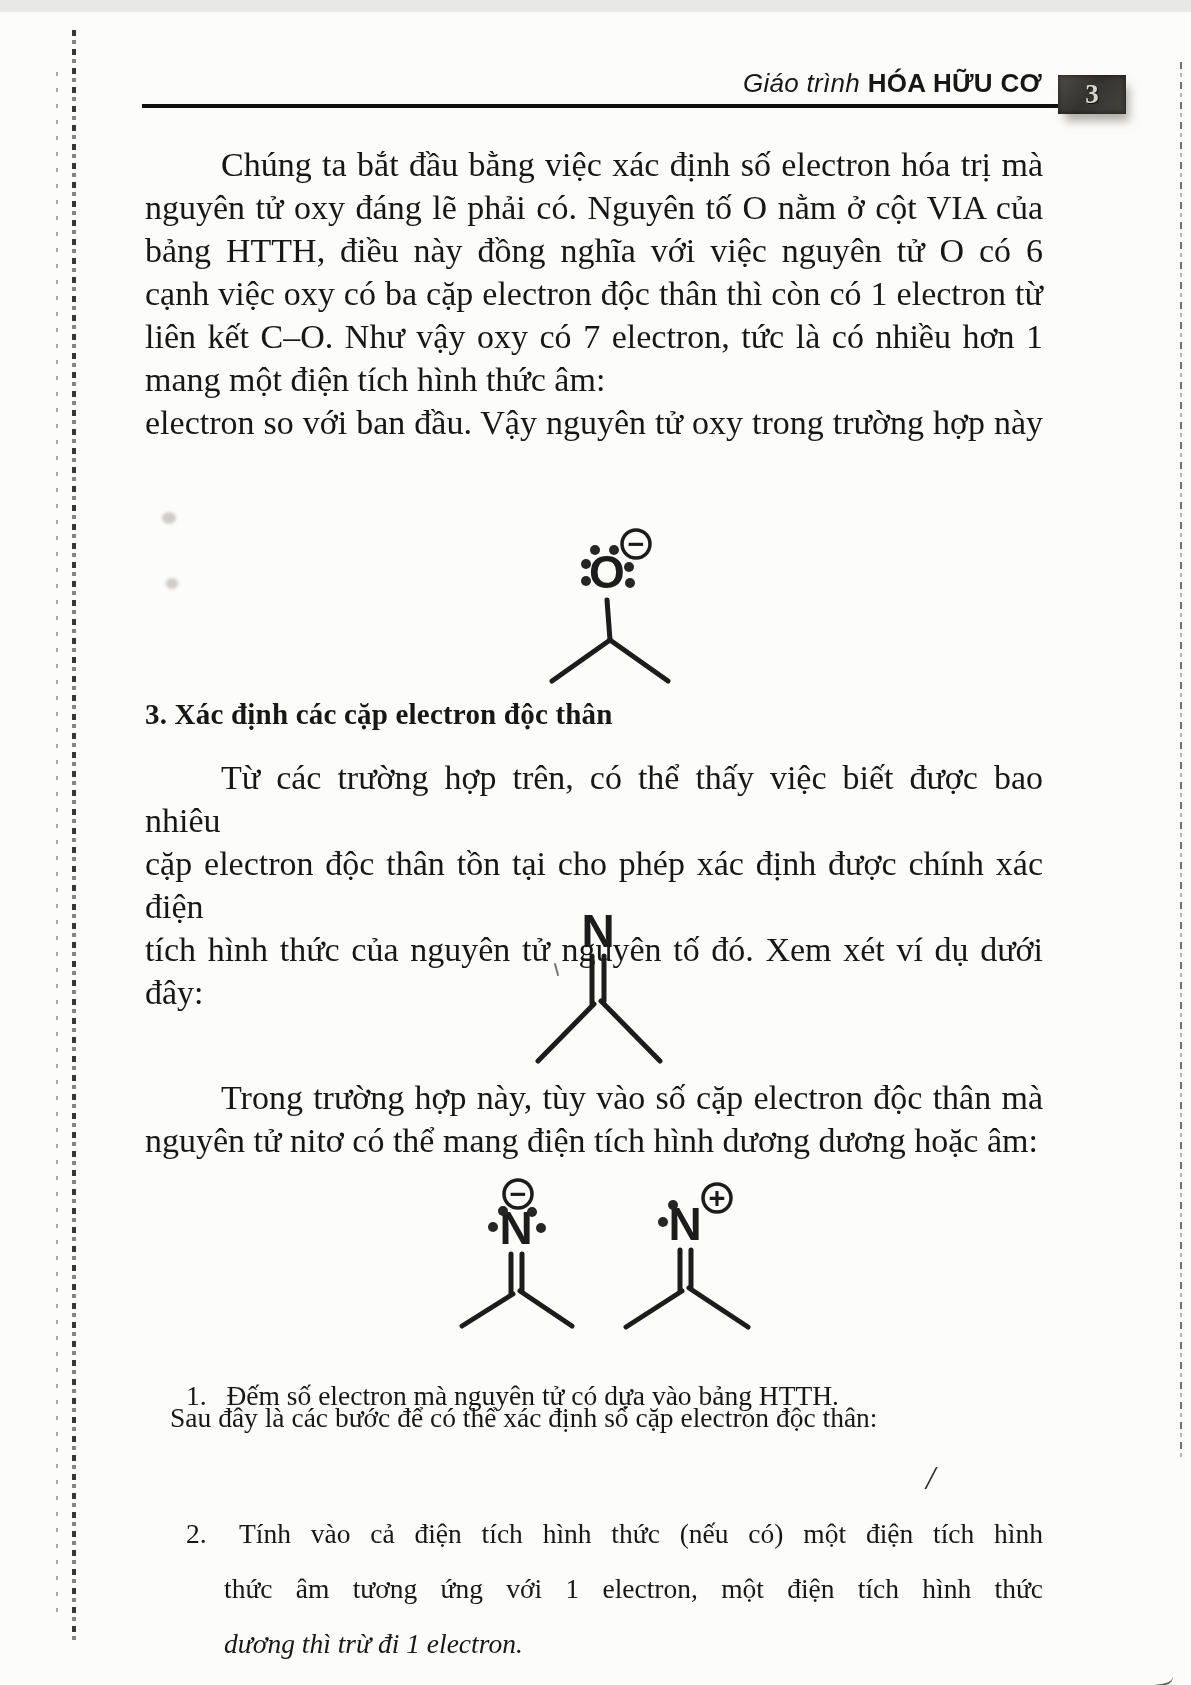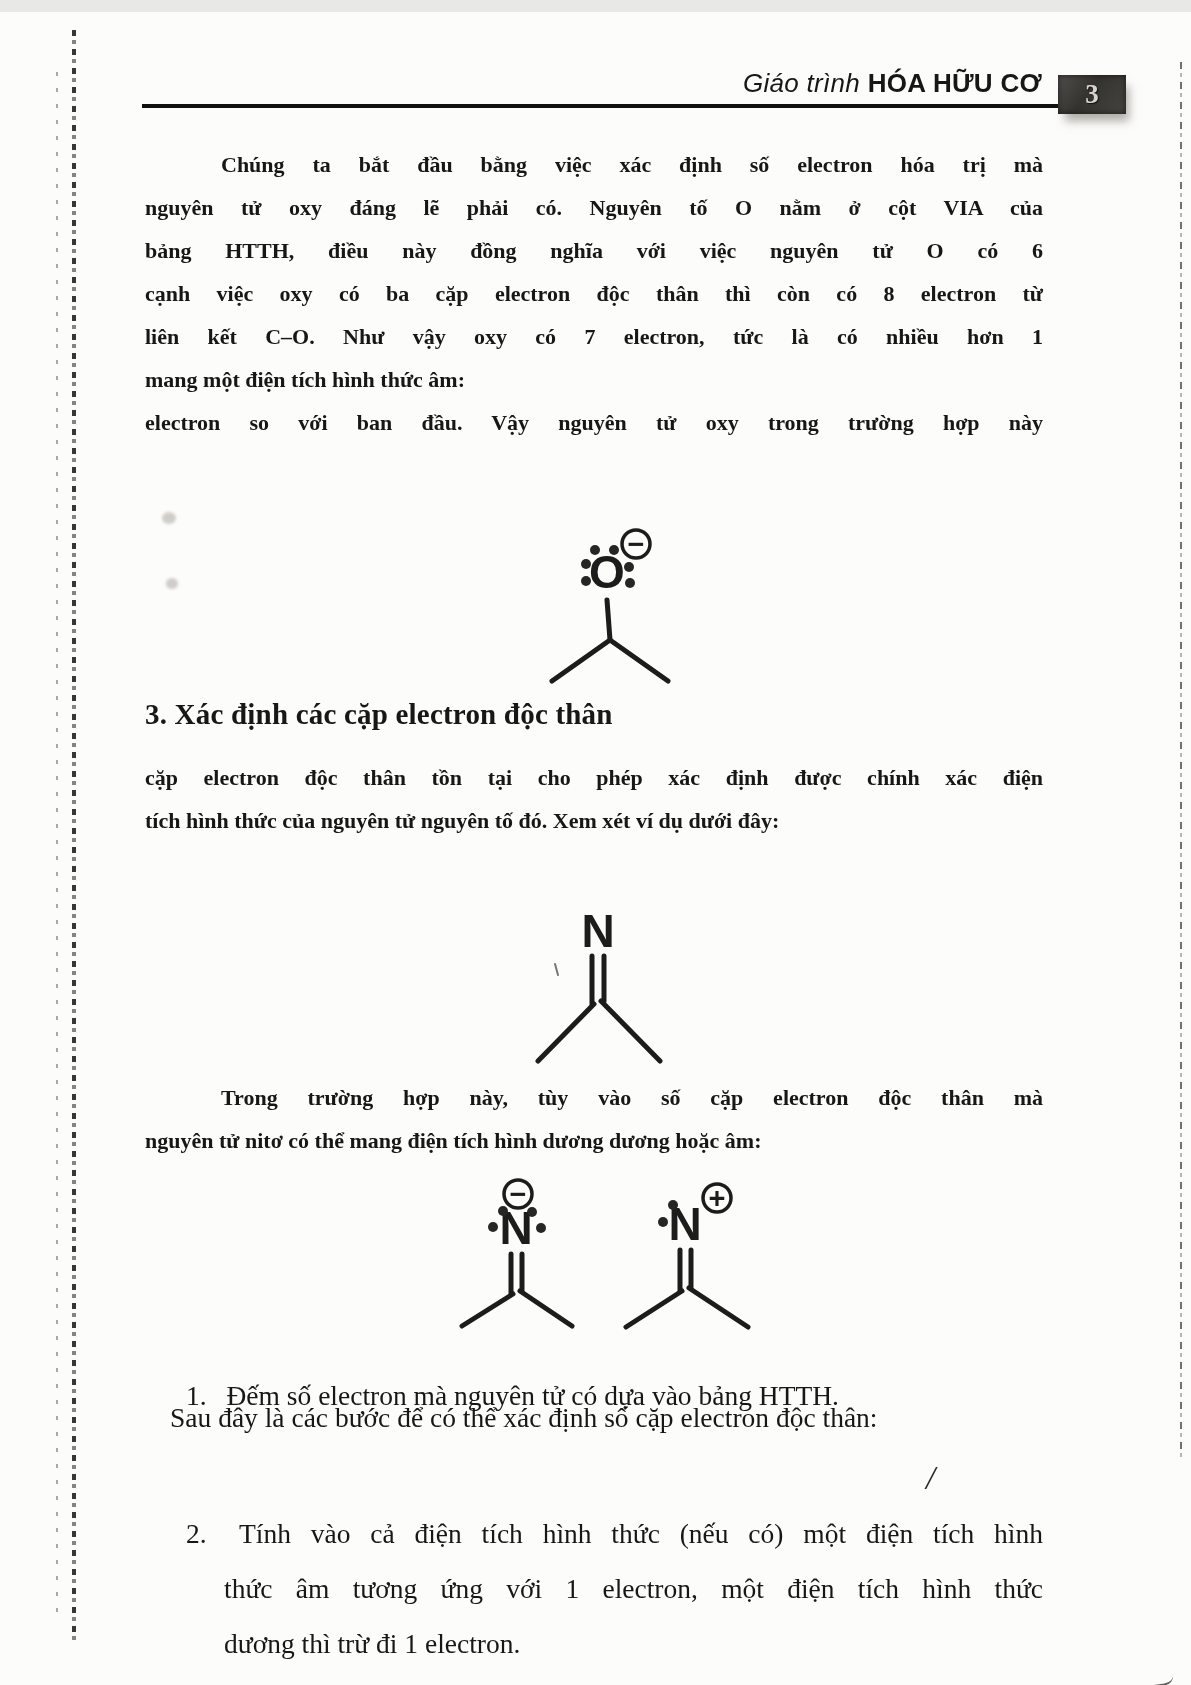--- a/index.html
+++ b/index.html
@@ -48,21 +48,21 @@
   .header-rule{position:absolute;left:142px;top:92px;width:920px;height:4px;background:#101010;}
   .page-num-box{
     position:absolute;left:1058px;top:63px;width:68px;height:39px;
     background:linear-gradient(125deg,#504e4a 0%,#34332f 45%,#46443f 100%);
     box-shadow:5px 9px 9px -2px rgba(112,108,98,.55), inset 0 0 6px rgba(0,0,0,.6);
     display:flex;align-items:center;justify-content:center;
     font-family:"Liberation Serif",serif;font-weight:bold;font-size:27px;color:#d8d5ce;
     text-shadow:1px 1px 1px #14130f;
   }
   
-  .para{position:absolute;left:145px;width:898px;font-size:22px;line-height:43px;font-weight:bold;}
+  .para{position:absolute;left:145px;width:898px;font-size:34px;line-height:43px;}
   .line{text-align:justify;}
   .jl{text-align-last:justify;-moz-text-align-last:justify;}
   .ind{text-indent:76px;}
   .heading{
     position:absolute;left:145px;top:686px;width:898px;
     font-size:29px;font-weight:bold;letter-spacing:.2px;
   }
   .steps-intro{position:absolute;left:170px;top:1384px;width:875px;font-size:27.5px;line-height:43px;}
   .step-line{position:absolute;font-size:27.5px;line-height:43px;text-align:justify;}
   .num{margin-right:13px;}
@@ -97,21 +97,21 @@
   </div>
   <div class="header-rule"></div>
   <div class="page-num-box">
     <span>3</span>
   </div>
 
   <section class="para" style="top:131px">
     <div class="line jl ind">Chúng ta bắt đầu bằng việc xác định số electron hóa trị mà</div>
     <div class="line jl">nguyên tử oxy đáng lẽ phải có. Nguyên tố O nằm ở cột VIA của</div>
     <div class="line jl">bảng HTTH, điều này đồng nghĩa với việc nguyên tử O có 6</div>
-    <div class="line jl">cạnh việc oxy có ba cặp electron độc thân thì còn có 8 electron từ</div>
+    <div class="line jl">cạnh việc oxy có ba cặp electron độc thân thì còn có 1 electron từ</div>
     <div class="line jl">liên kết C–O. Như vậy oxy có 7 electron, tức là có nhiều hơn 1</div>
     <div class="line">mang một điện tích hình thức âm:</div>
     <div class="line jl">electron so với ban đầu. Vậy nguyên tử oxy trong trường hợp này</div>
   </section>
 
   <svg class="fig" style="left:490px;top:478px;" width="230" height="200" viewBox="0 0 230 200">
     <circle class="ring" cx="146" cy="54" r="14"></circle>
     <text class="chg" x="146" y="64" text-anchor="middle">−</text>
     <text class="atom" x="117" y="98" text-anchor="middle">O</text>
     <circle class="dot" cx="105" cy="60" r="5"></circle>
@@ -121,20 +121,21 @@
     <circle class="dot" cx="139" cy="77" r="5"></circle>
     <circle class="dot" cx="140" cy="93" r="5"></circle>
     <line class="bond" x1="117" y1="110" x2="120" y2="150"></line>
     <line class="bond" x1="120" y1="150" x2="62" y2="191"></line>
     <line class="bond" x1="120" y1="150" x2="178" y2="191"></line>
   </svg>
 
   <div class="heading">3. Xác định các cặp electron độc thân</div>
 
   <section class="para" style="top:744px">
+    <div class="line jl ind">Từ các trường hợp trên, có thể thấy việc biết được bao nhiêu</div>
     <div class="line jl">cặp electron độc thân tồn tại cho phép xác định được chính xác điện</div>
     <div class="line">tích hình thức của nguyên tử nguyên tố đó. Xem xét ví dụ dưới đây:</div>
   </section>
 
   <svg class="fig" style="left:478px;top:882px;" width="245" height="180" viewBox="0 0 245 180">
     <text class="atom" x="120" y="53" text-anchor="middle">N</text>
     <line x1="77" y1="70" x2="80" y2="81" stroke-width="2" opacity=".6"></line>
     <line class="bond" x1="114" y1="62" x2="114" y2="110"></line>
     <line class="bond" x1="126" y1="62" x2="126" y2="107"></line>
     <line class="bond" x1="116" y1="110" x2="60" y2="167"></line>
@@ -176,19 +177,19 @@
   <div class="step-line" style="left:186px;top:1362px;width:857px;">
     <span class="num">1.</span>
     <span>Đếm số electron mà nguyên tử có dựa vào bảng HTTH.</span>
   </div>
 
   <div class="step-line jl" style="left:186px;top:1500px;width:857px;">
     <span class="num">2.</span>
     <span>Tính vào cả điện tích hình thức (nếu có) một điện tích hình</span>
   </div>
   <div class="step-line jl" style="left:224px;top:1555px;width:819px;">thức âm tương ứng với 1 electron, một điện tích hình thức</div>
-  <div class="step-line" style="left:224px;top:1610px;width:819px;">dương thì trừ đi 1 electron.</div>
+  <div class="step-line" style="left:224px;top:1610px;width:819px;font-style:italic;">dương thì trừ đi 1 electron.</div>
 
   <div class="stray-slash">/</div>
   <div class="corner-mark"></div>
   <div class="bottom-bar"></div>
 
 </div>
 
 </body></html>

